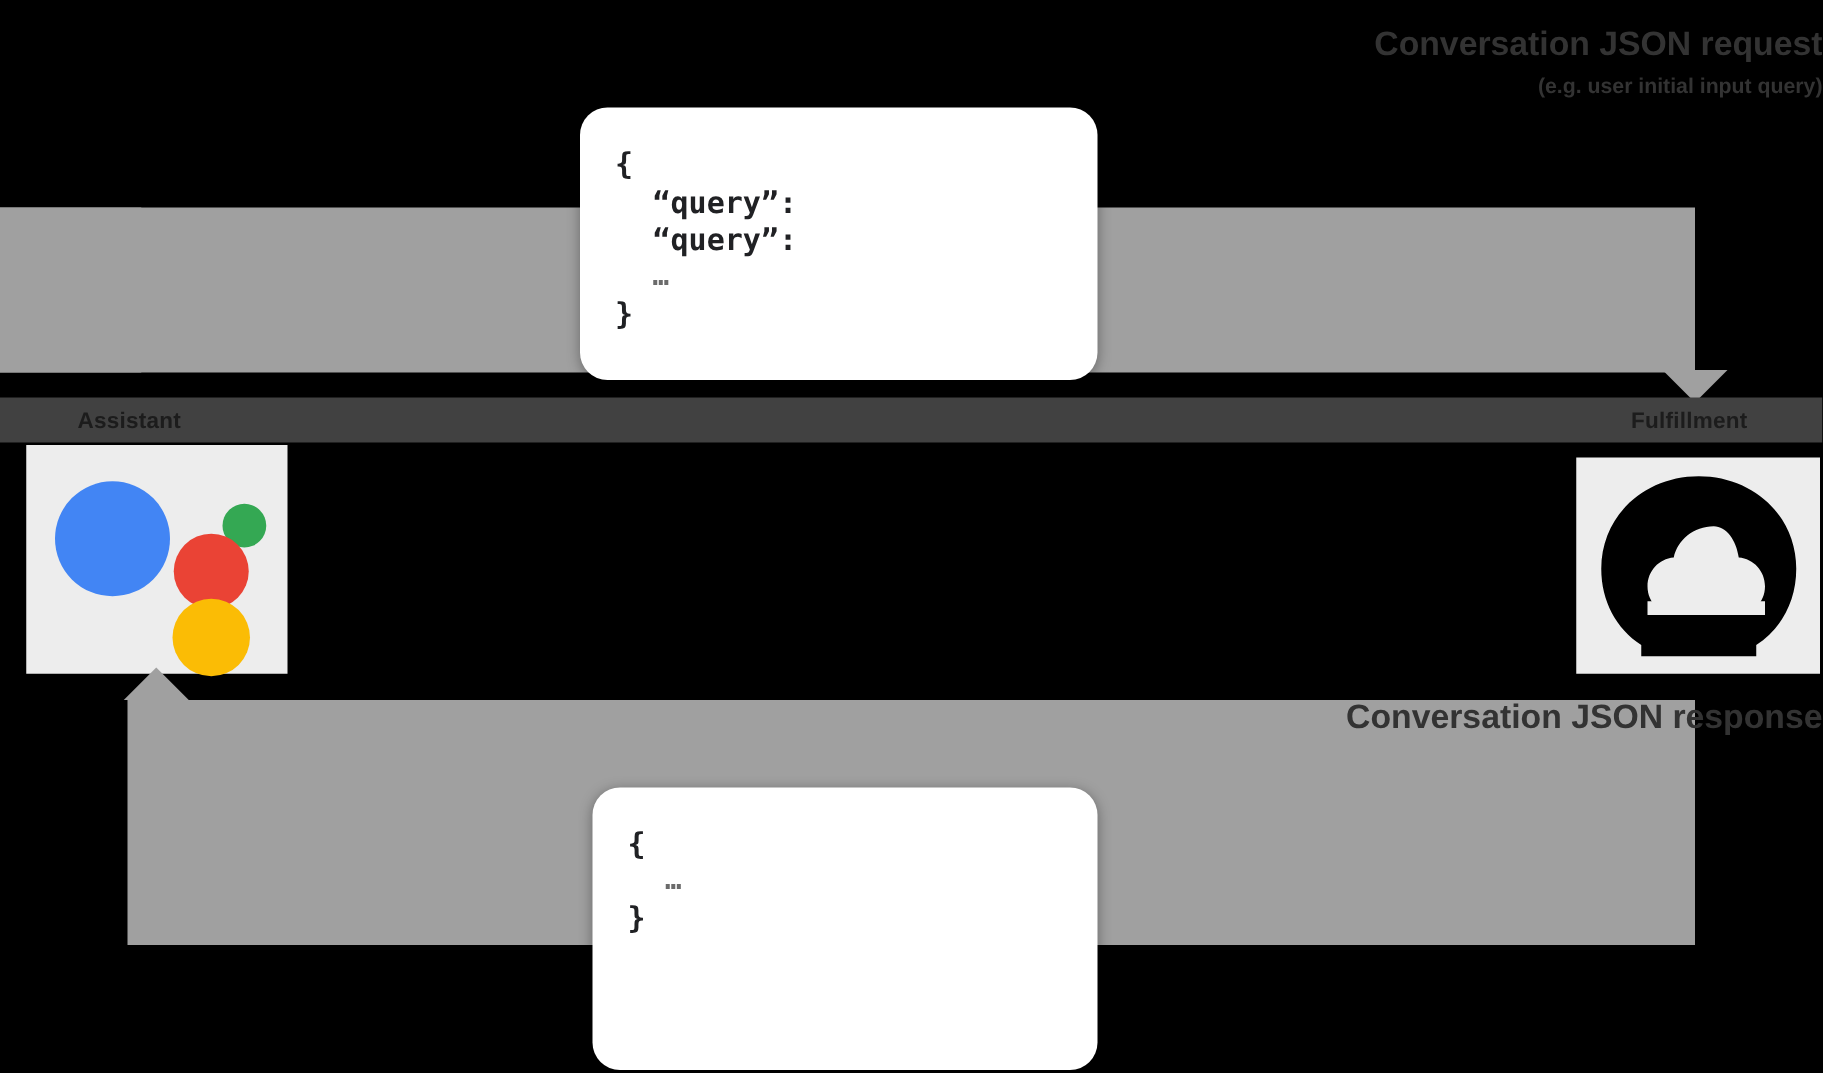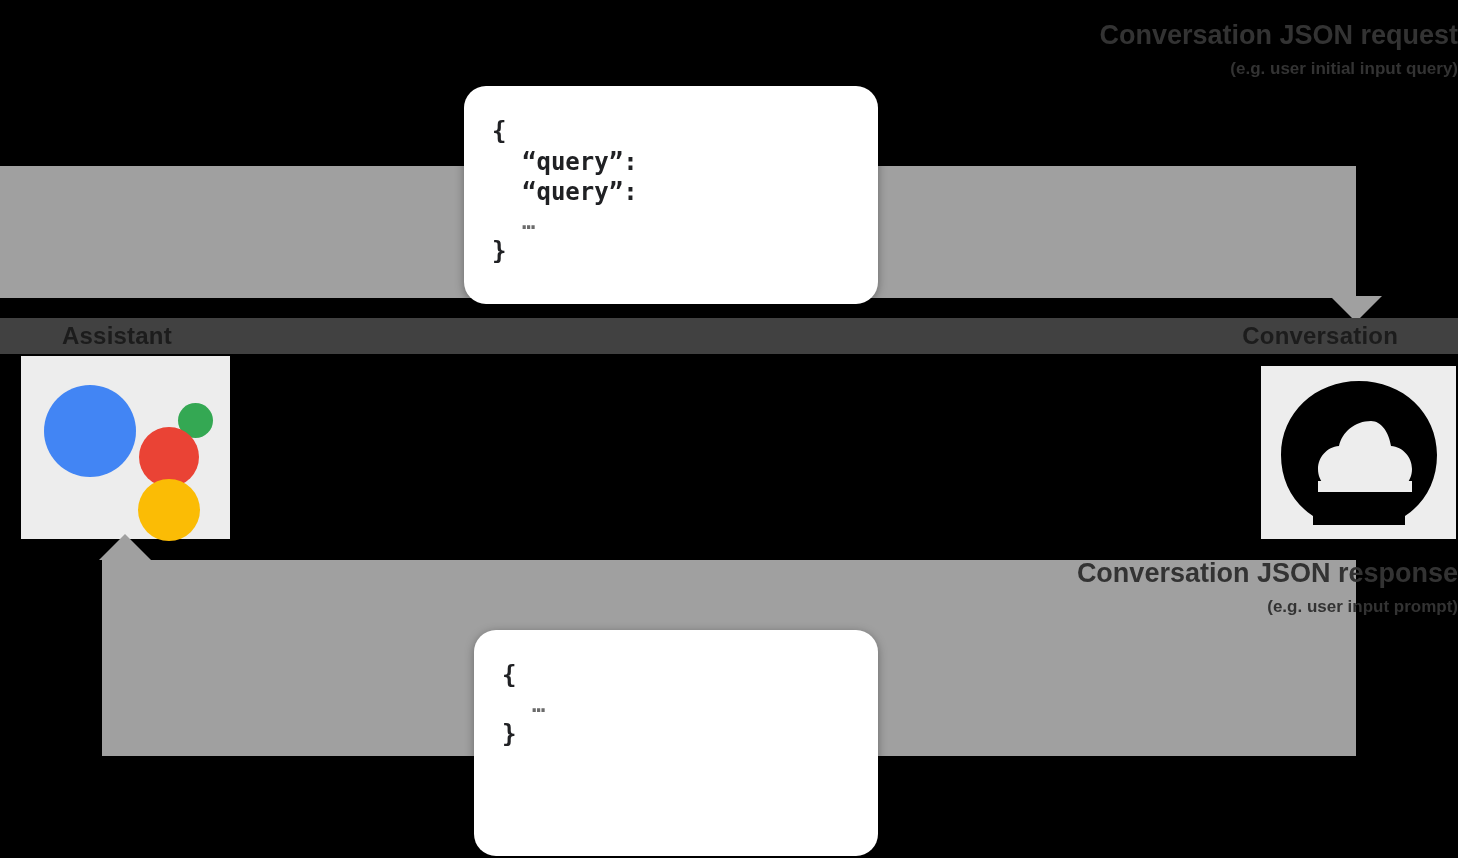--- a/index.html
+++ b/index.html
@@ -60,21 +60,21 @@
     position: absolute;
     left: 0px; top: 318px;
     width: 1458px; height: 36px;
     background: #414141;
   }
   .rail-label {
     position: absolute;
     top: 318px;
     height: 40px;
     line-height: 36px;
-    font-size: 24px;
+    font-size: 18px;
     font-weight: 700;
     color: #1c1c1c;
     letter-spacing: 0.2px;
     white-space: nowrap;
   }
   #rail-label-left  { left: 62px; }
   #rail-label-right { right: 60px; }
 
   
   .node-tile {
@@ -154,21 +154,21 @@
   <div class="json-card" id="json-request">
     <div class="json-line">{</div>
     <div class="json-line json-indent">“query”:</div>
     <div class="json-line json-indent">“query”:</div>
     <div class="json-line json-ellipsis">…</div>
     <div class="json-line">}</div>
   </div>
 
   <div id="rail"></div>
   <div class="rail-label" id="rail-label-left">Assistant</div>
-  <div class="rail-label" id="rail-label-right">Conversation</div>
+  <div class="rail-label" id="rail-label-right">Fulfillment</div>
 
   <div class="node-tile" id="node-assistant">
     <div class="ga-logo">
       <span class="ga-dot ga-blue"></span>
       <span class="ga-dot ga-green"></span>
       <span class="ga-dot ga-red"></span>
       <span class="ga-dot ga-yellow"></span>
     </div>
   </div>
 
@@ -178,21 +178,20 @@
       <path fill="#ededed" d="M100 44 C84 44 71 55 68 69 C56 70 47 80 47 92 C47 105 57 115 70 115 L118 115 C131 115 141 105 141 92 C141 80 132 70 120 69 C118 55 110 44 100 44 Z"></path>
       <rect fill="#ededed" x="47" y="104" width="94" height="11"></rect>
     </svg>
   </div>
 
   <div class="flow-band" id="band-bot-h"></div>
   <div id="band-bot-head"></div>
 
   <div class="caption" id="caption-bottom">
     <div class="line1">Conversation JSON response</div>
-    <div class="line2">(e.g. user input prompt)</div>
   </div>
 
   <div class="json-card" id="json-response">
     <div class="json-line">{</div>
     <div class="json-line json-ellipsis">…</div>
     <div class="json-line">}</div>
   </div>
 
 </div>
 

